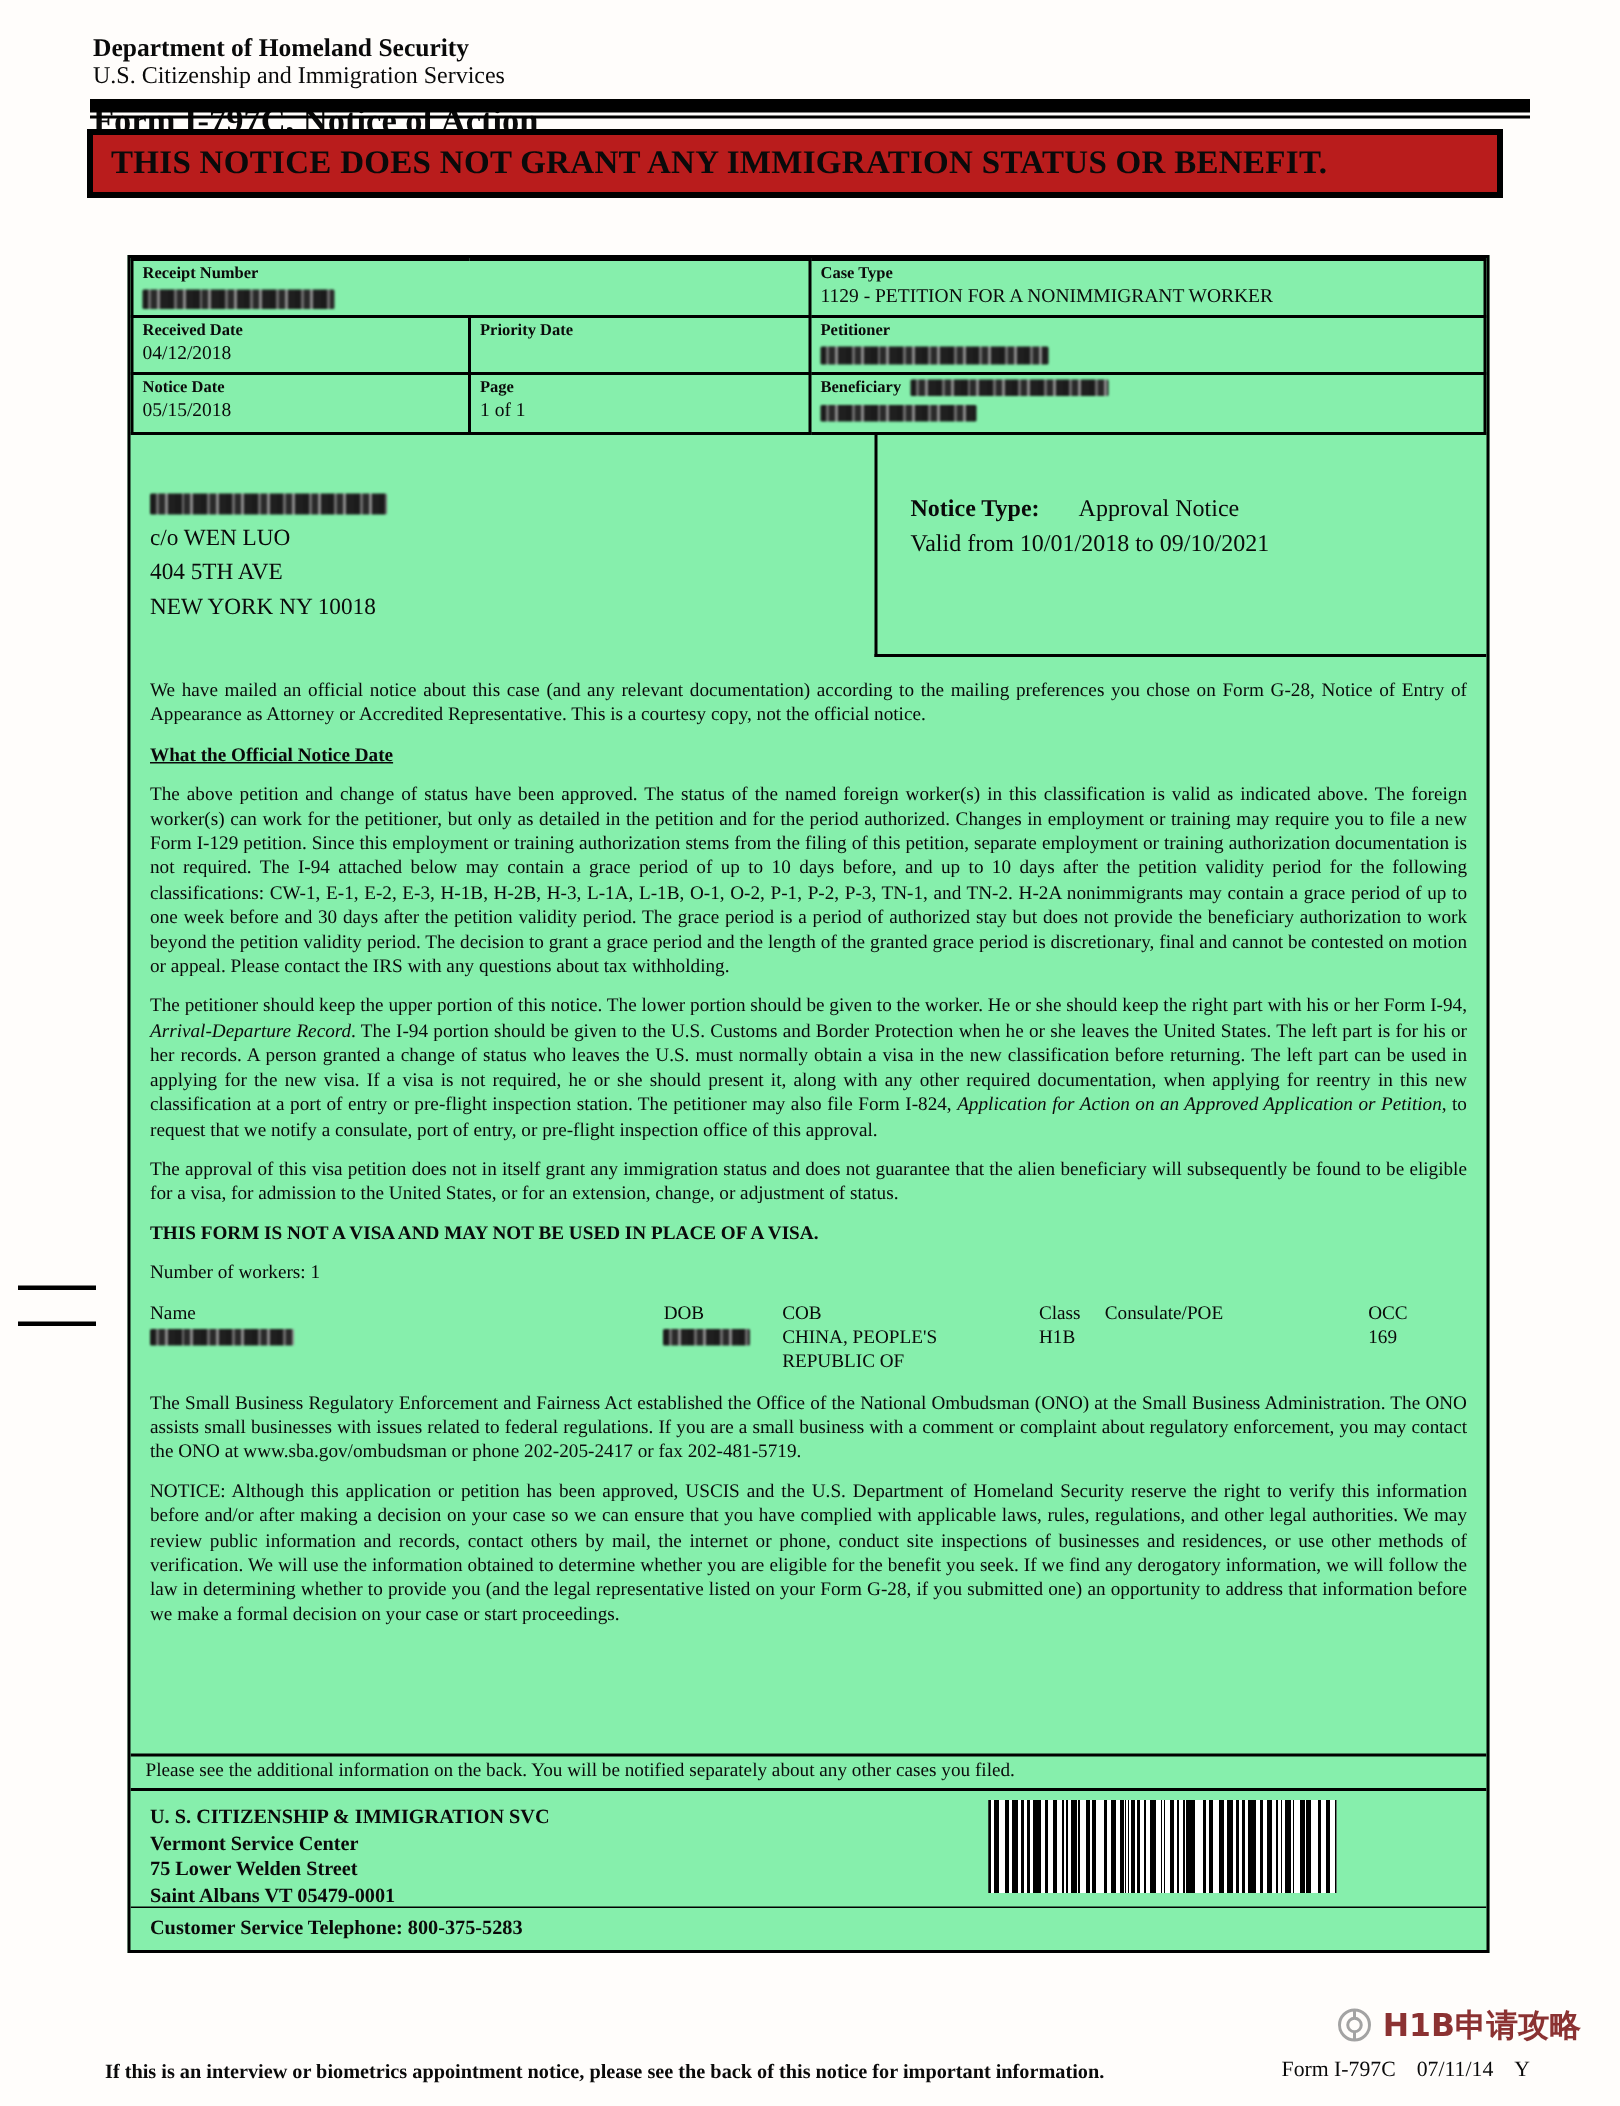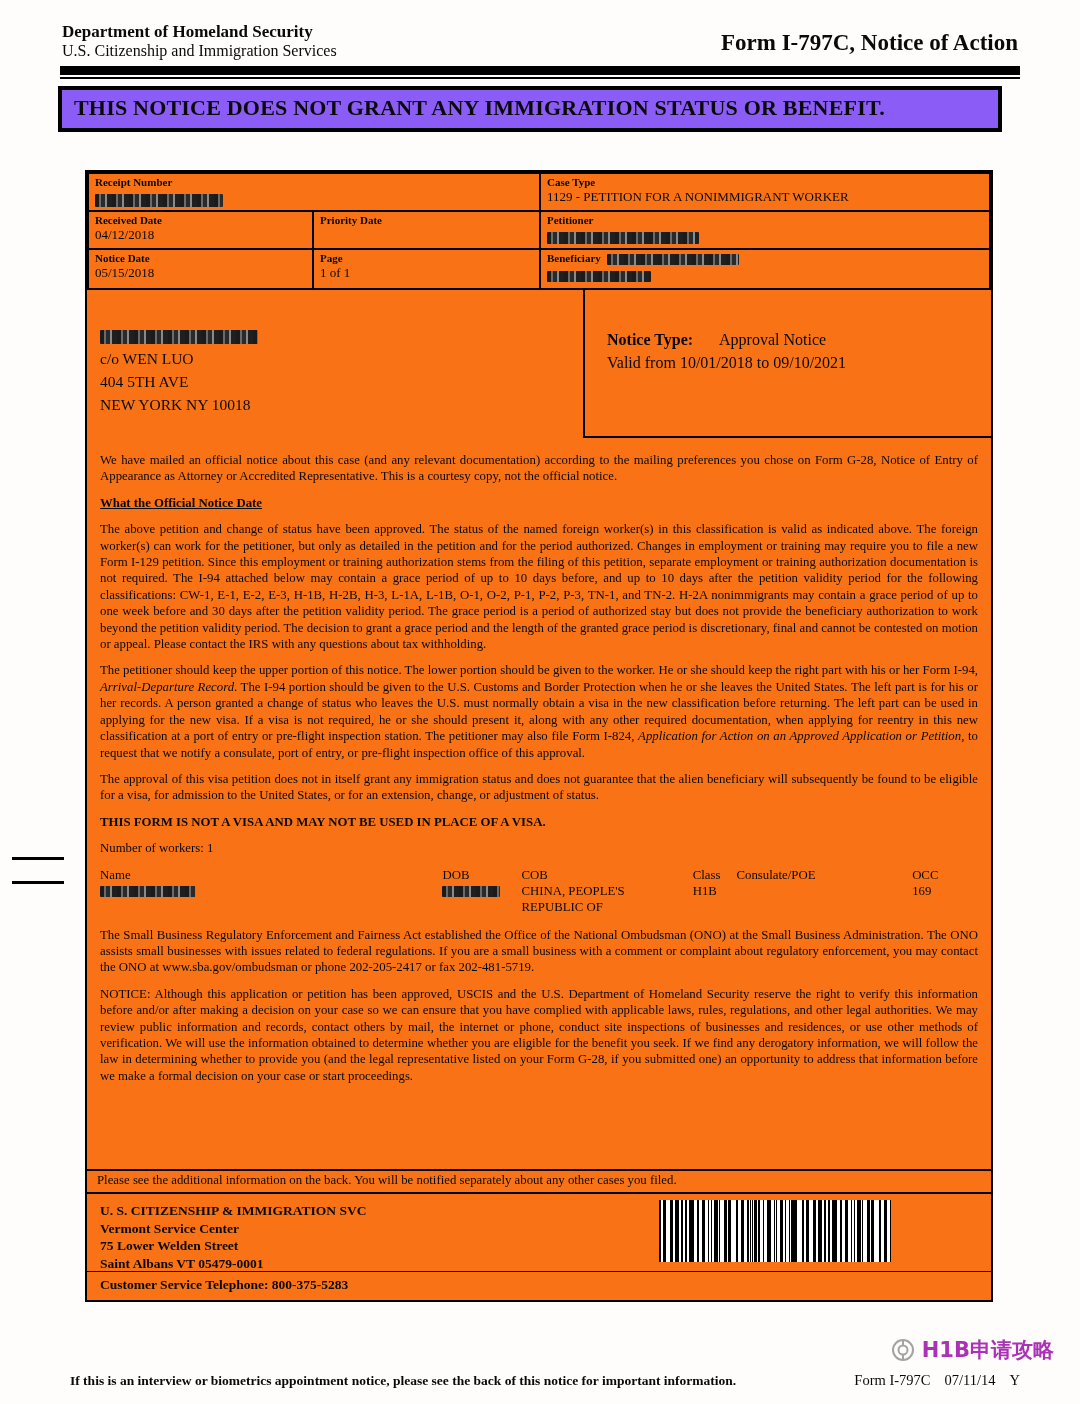--- a/index.html
+++ b/index.html
@@ -1,32 +1,32 @@
 <!DOCTYPE html>
 <html><head>
 <meta charset="utf-8">
 <style>
   html,body{margin:0;padding:0;background:#e8e8e8;}
   .page{position:relative;width:1080px;height:1404px;background:#fffdfb;margin:0 auto;
         font-family:"Liberation Serif","DejaVu Serif",serif;color:#0a0a0a;overflow:hidden;}
 
   
-  .header{position:absolute;top:22px;left:62px;right:62px;display:flex;justify-content:space-between;align-items:flex-start;}
+  .header{position:absolute;top:22px;left:62px;right:62px;display:flex;justify-content:space-between;align-items:flex-start;flex-direction:column;}
   .agency1{font-size:17px;font-weight:bold;}
   .agency2{font-size:16px;}
   .form-title{font-size:23px;font-weight:bold;padding-top:8px;}
   .thick-rule{position:absolute;top:66px;left:60px;right:60px;height:9px;background:#000;}
   .thick-rule:after{content:"";position:absolute;left:0;right:0;top:11px;height:2px;background:#000;}
 
   .banner{position:absolute;top:86px;left:58px;width:912px;border:4px solid #000;padding:5px 12px 7px;
-          font-size:22px;font-weight:bold;letter-spacing:.2px;background:#8b5cf6;}
+          font-size:22px;font-weight:bold;letter-spacing:.2px;background:#b91c1c;}
 
   
   .main-box{position:absolute;top:170px;left:85px;width:908px;height:1132px;border:2.5px solid #000;
-            box-sizing:border-box;display:flex;flex-direction:column;overflow:hidden;background:#f97316;}
+            box-sizing:border-box;display:flex;flex-direction:column;overflow:hidden;background:#86efac;}
 
   table.case-table{width:100%;border-collapse:collapse;table-layout:fixed;}
   table.case-table td{border:2px solid #000;padding:2px 6px 3px;vertical-align:top;}
   .cell-label{font-size:11px;font-weight:bold;line-height:13px;}
   .cell-value{font-size:13px;line-height:15px;}
   .r1{height:34px;} .r2{height:32px;} .r3{height:40px;}
 
   .redacted{display:inline-block;vertical-align:middle;border-radius:1px;filter:blur(.6px);
     background:repeating-linear-gradient(90deg,#1b1b1b 0 4px,#6b6b6b 4px 6px,#2a2a2a 6px 10px,#8a8a8a 10px 12px,#1f1f1f 12px 17px);}
   .r-receipt{width:128px;height:13px;margin-top:2px;}
@@ -64,21 +64,21 @@
     background-image:
       repeating-linear-gradient(90deg,#000 0 2px,transparent 2px 5px,#000 5px 6px,transparent 6px 11px),
       repeating-linear-gradient(90deg,#000 0 1px,transparent 1px 4px,#000 4px 7px,transparent 7px 13px);}
 
   
   .page-footer{position:absolute;top:1372px;left:70px;width:950px;display:flex;justify-content:space-between;align-items:center;}
   .footer-left{font-weight:bold;font-size:13.5px;}
   .footer-right{font-size:14.5px;display:flex;gap:14px;}
 
   .watermark{position:absolute;top:1336px;right:26px;display:flex;align-items:center;gap:7px;
-             color:#a21caf;opacity:.9;font-family:"DejaVu Sans",sans-serif;font-size:21px;font-weight:bold;}
+             color:#7f1d1d;opacity:.9;font-family:"DejaVu Sans",sans-serif;font-size:21px;font-weight:bold;}
   .wm-icon{width:24px;height:24px;}
 
   .margin-mark{position:absolute;left:12px;width:52px;height:3px;background:#000;}
   .mark1{top:857px;} .mark2{top:881px;}
 </style>
 </head>
 <body>
 
 <div class="page">
 

